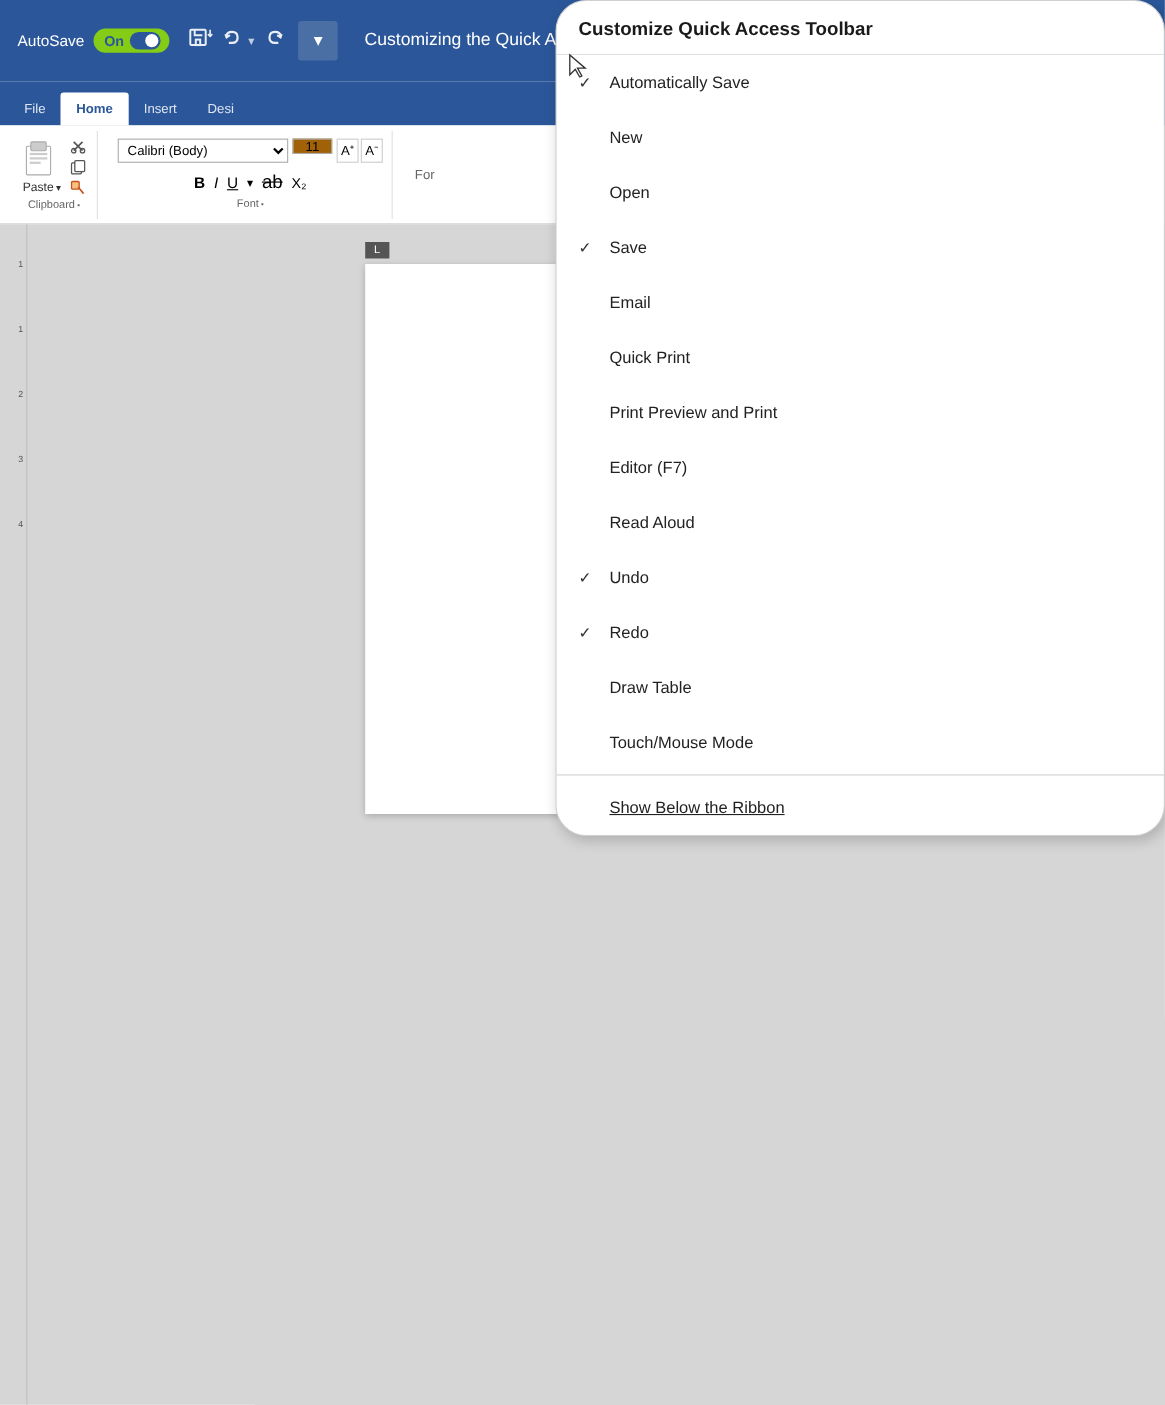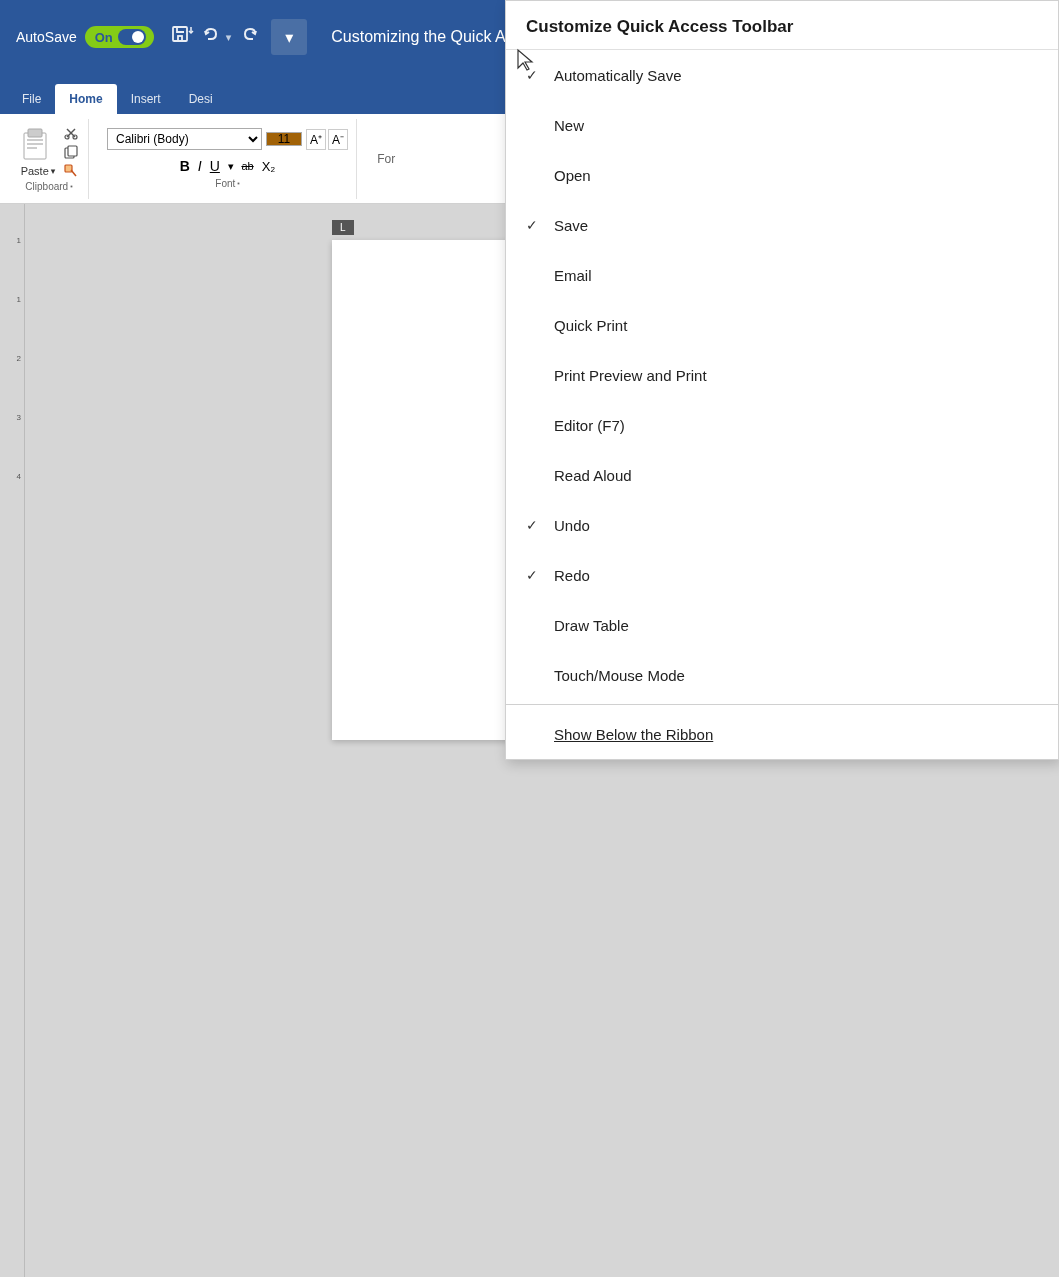--- a/index.html
+++ b/index.html
@@ -165,21 +165,20 @@
       color: #666;
       cursor: pointer;
     }
 
     
     .font-group {
       padding: 4px 8px;
     }
     .font-row1 {
       display: flex;
-      align-items: center;
       gap: 4px;
       margin-bottom: 4px;
     }
     .font-select {
       width: 155px;
       height: 22px;
       font-size: 12px;
       border: 1px solid #ababab;
       padding: 0 4px;
       background: white;
@@ -199,21 +198,21 @@
     }
     .font-row2 {
       display: flex;
       align-items: center;
       gap: 8px;
       margin-top: 4px;
     }
     .bold { font-weight: bold; font-size: 14px; cursor: pointer; }
     .italic { font-style: italic; font-size: 14px; cursor: pointer; }
     .underline { text-decoration: underline; font-size: 14px; cursor: pointer; }
-    .strikethrough { text-decoration: line-through; font-size: 11px; cursor: pointer; }
+    .strikethrough { text-decoration: line-through; font-size: 17px; cursor: pointer; }
     .ruler-vertical {
       width: 25px;
       background: #d6d6d6;
       border-right: 1px solid #bbb;
       display: flex;
       flex-direction: column;
       align-items: center;
       padding-top: 2px;
       font-size: 9px;
       color: #666;
@@ -436,21 +435,21 @@
     <div class="ruler-mark">4</div>
   </div>
 
   <div style="flex:1;background:#d6d6d6;padding:16px;overflow:hidden;">
     <div class="doc-page">
       <div class="page-tab">L</div>
     </div>
   </div>
 </div>
 
-<div class="dropdown-overlay" style="top:0;">
+<div class="dropdown-overlay" style="top:0;border-radius:28px;">
   <div class="dropdown-header">Customize Quick Access Toolbar</div>
 
   <div class="dropdown-item">
     <span class="check-mark">✓</span>
     <span class="item-label">Automatically Save</span>
   </div>
 
   <div class="dropdown-item">
     <span class="check-mark"></span>
     <span class="item-label">New</span>

